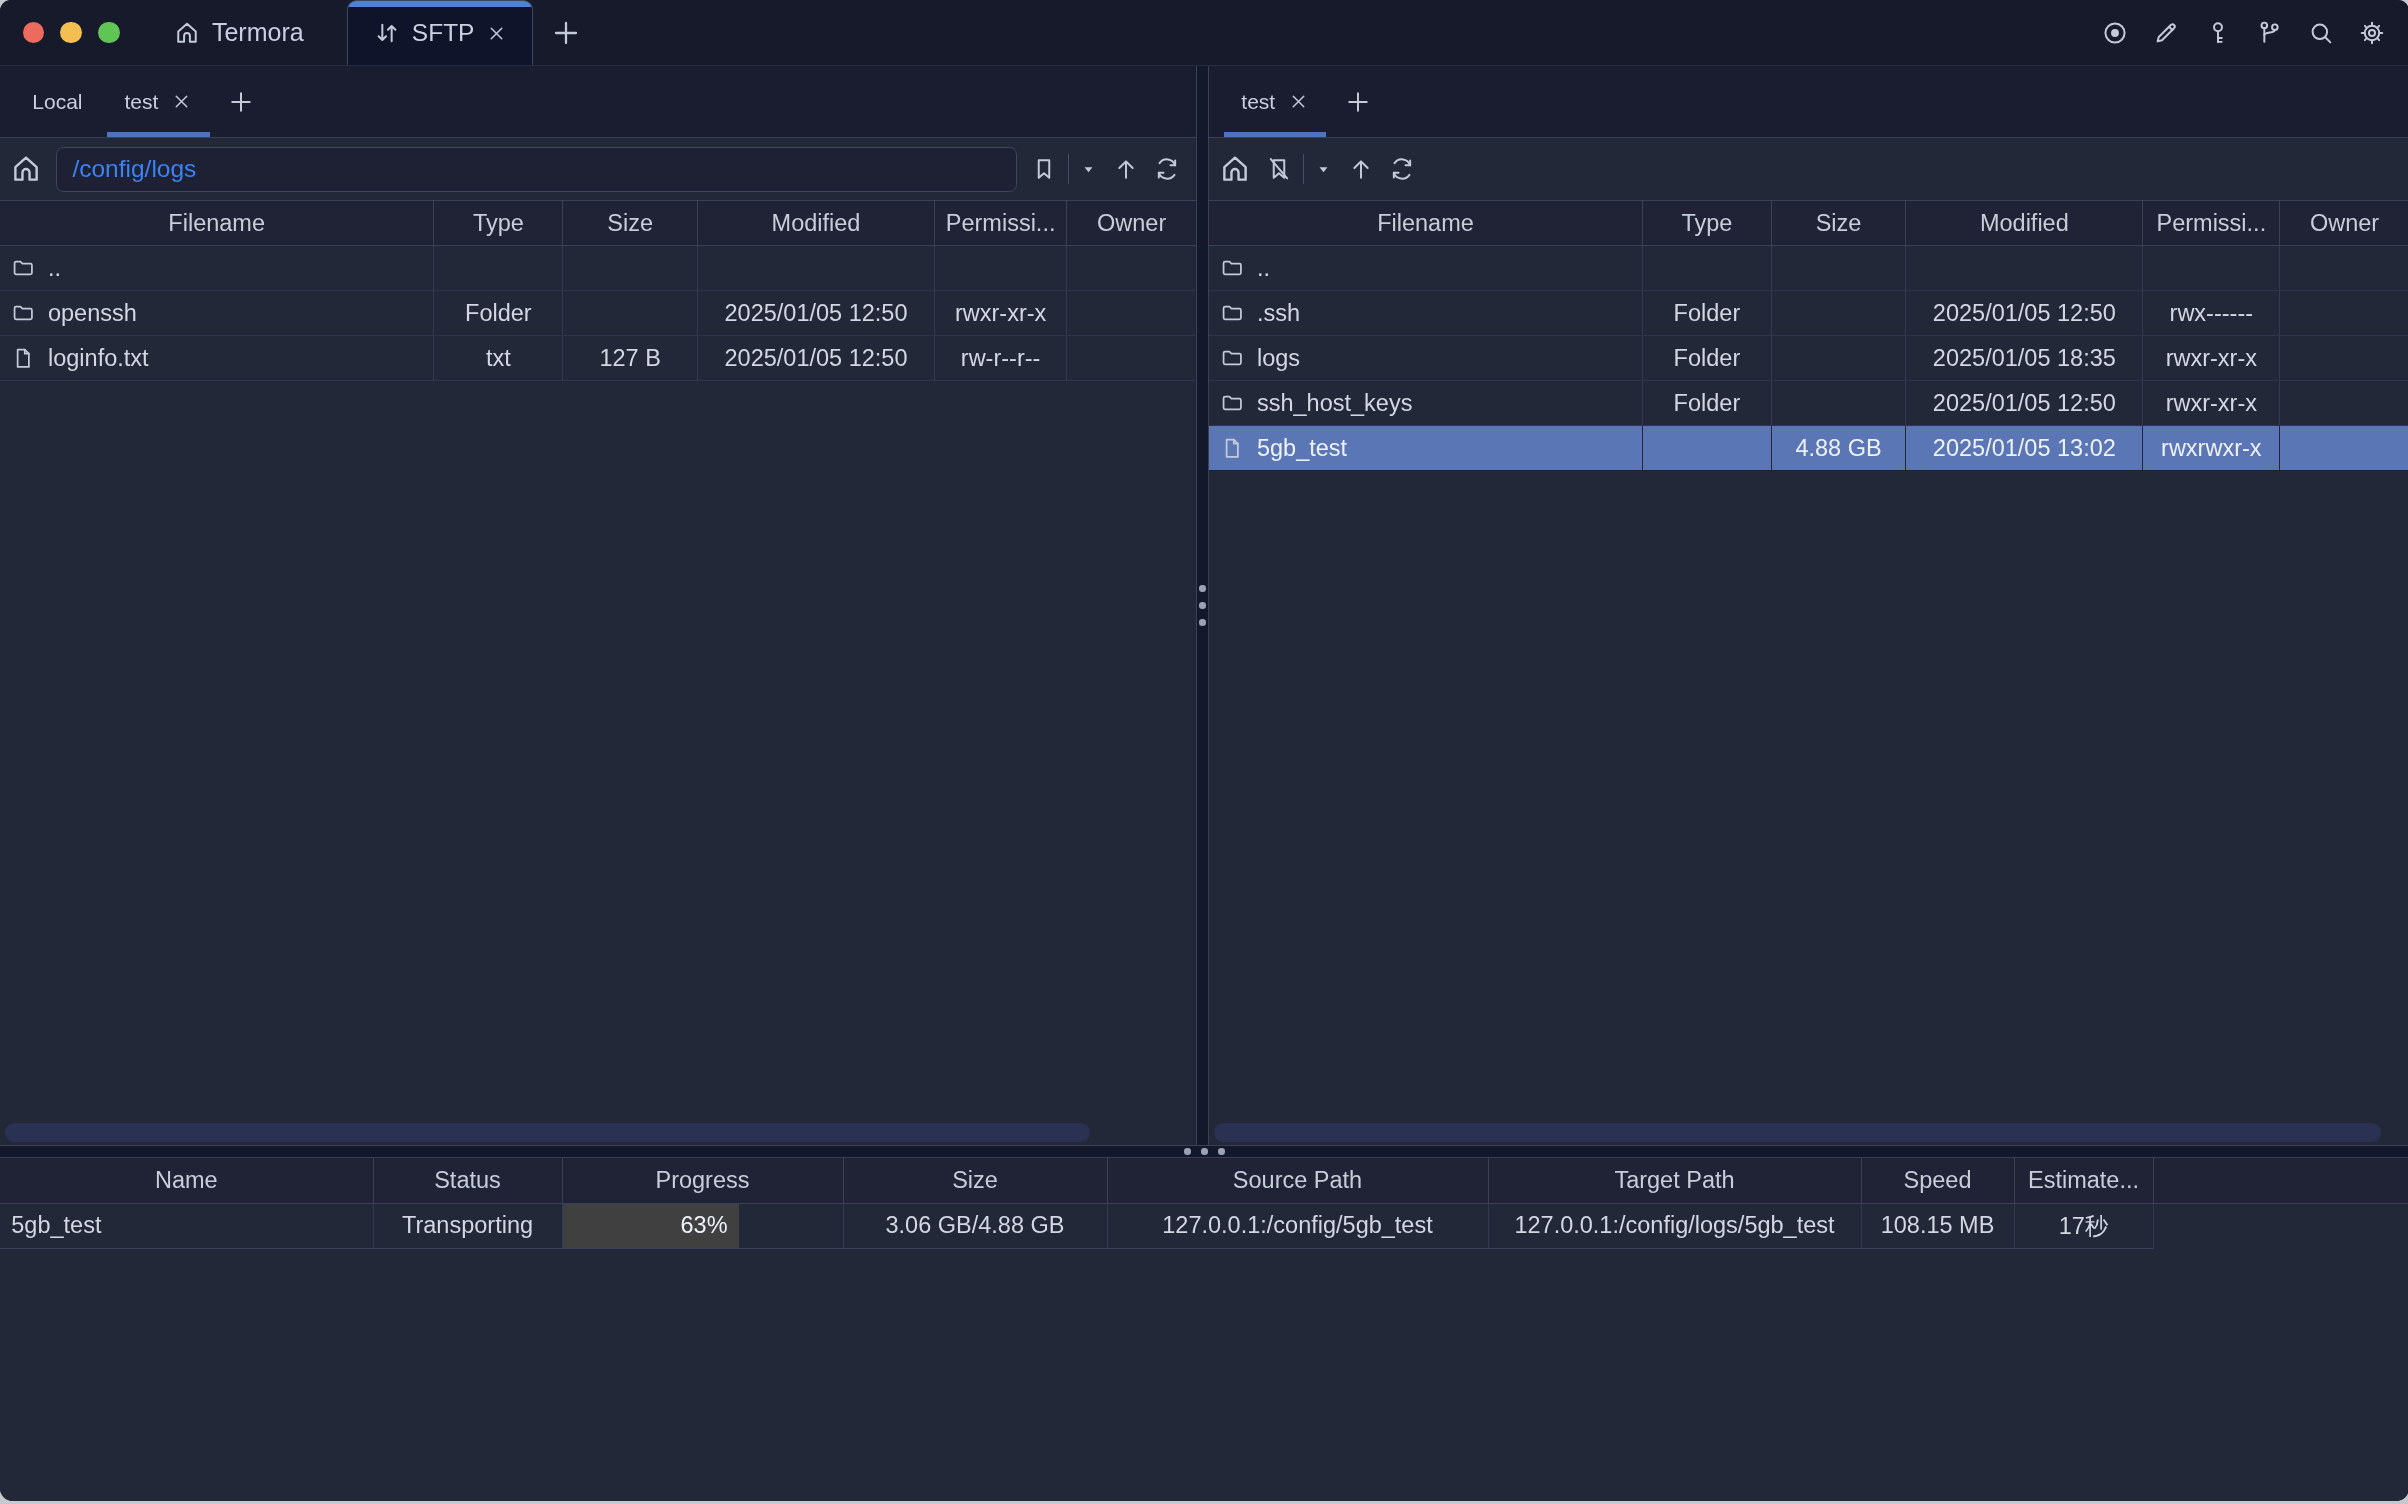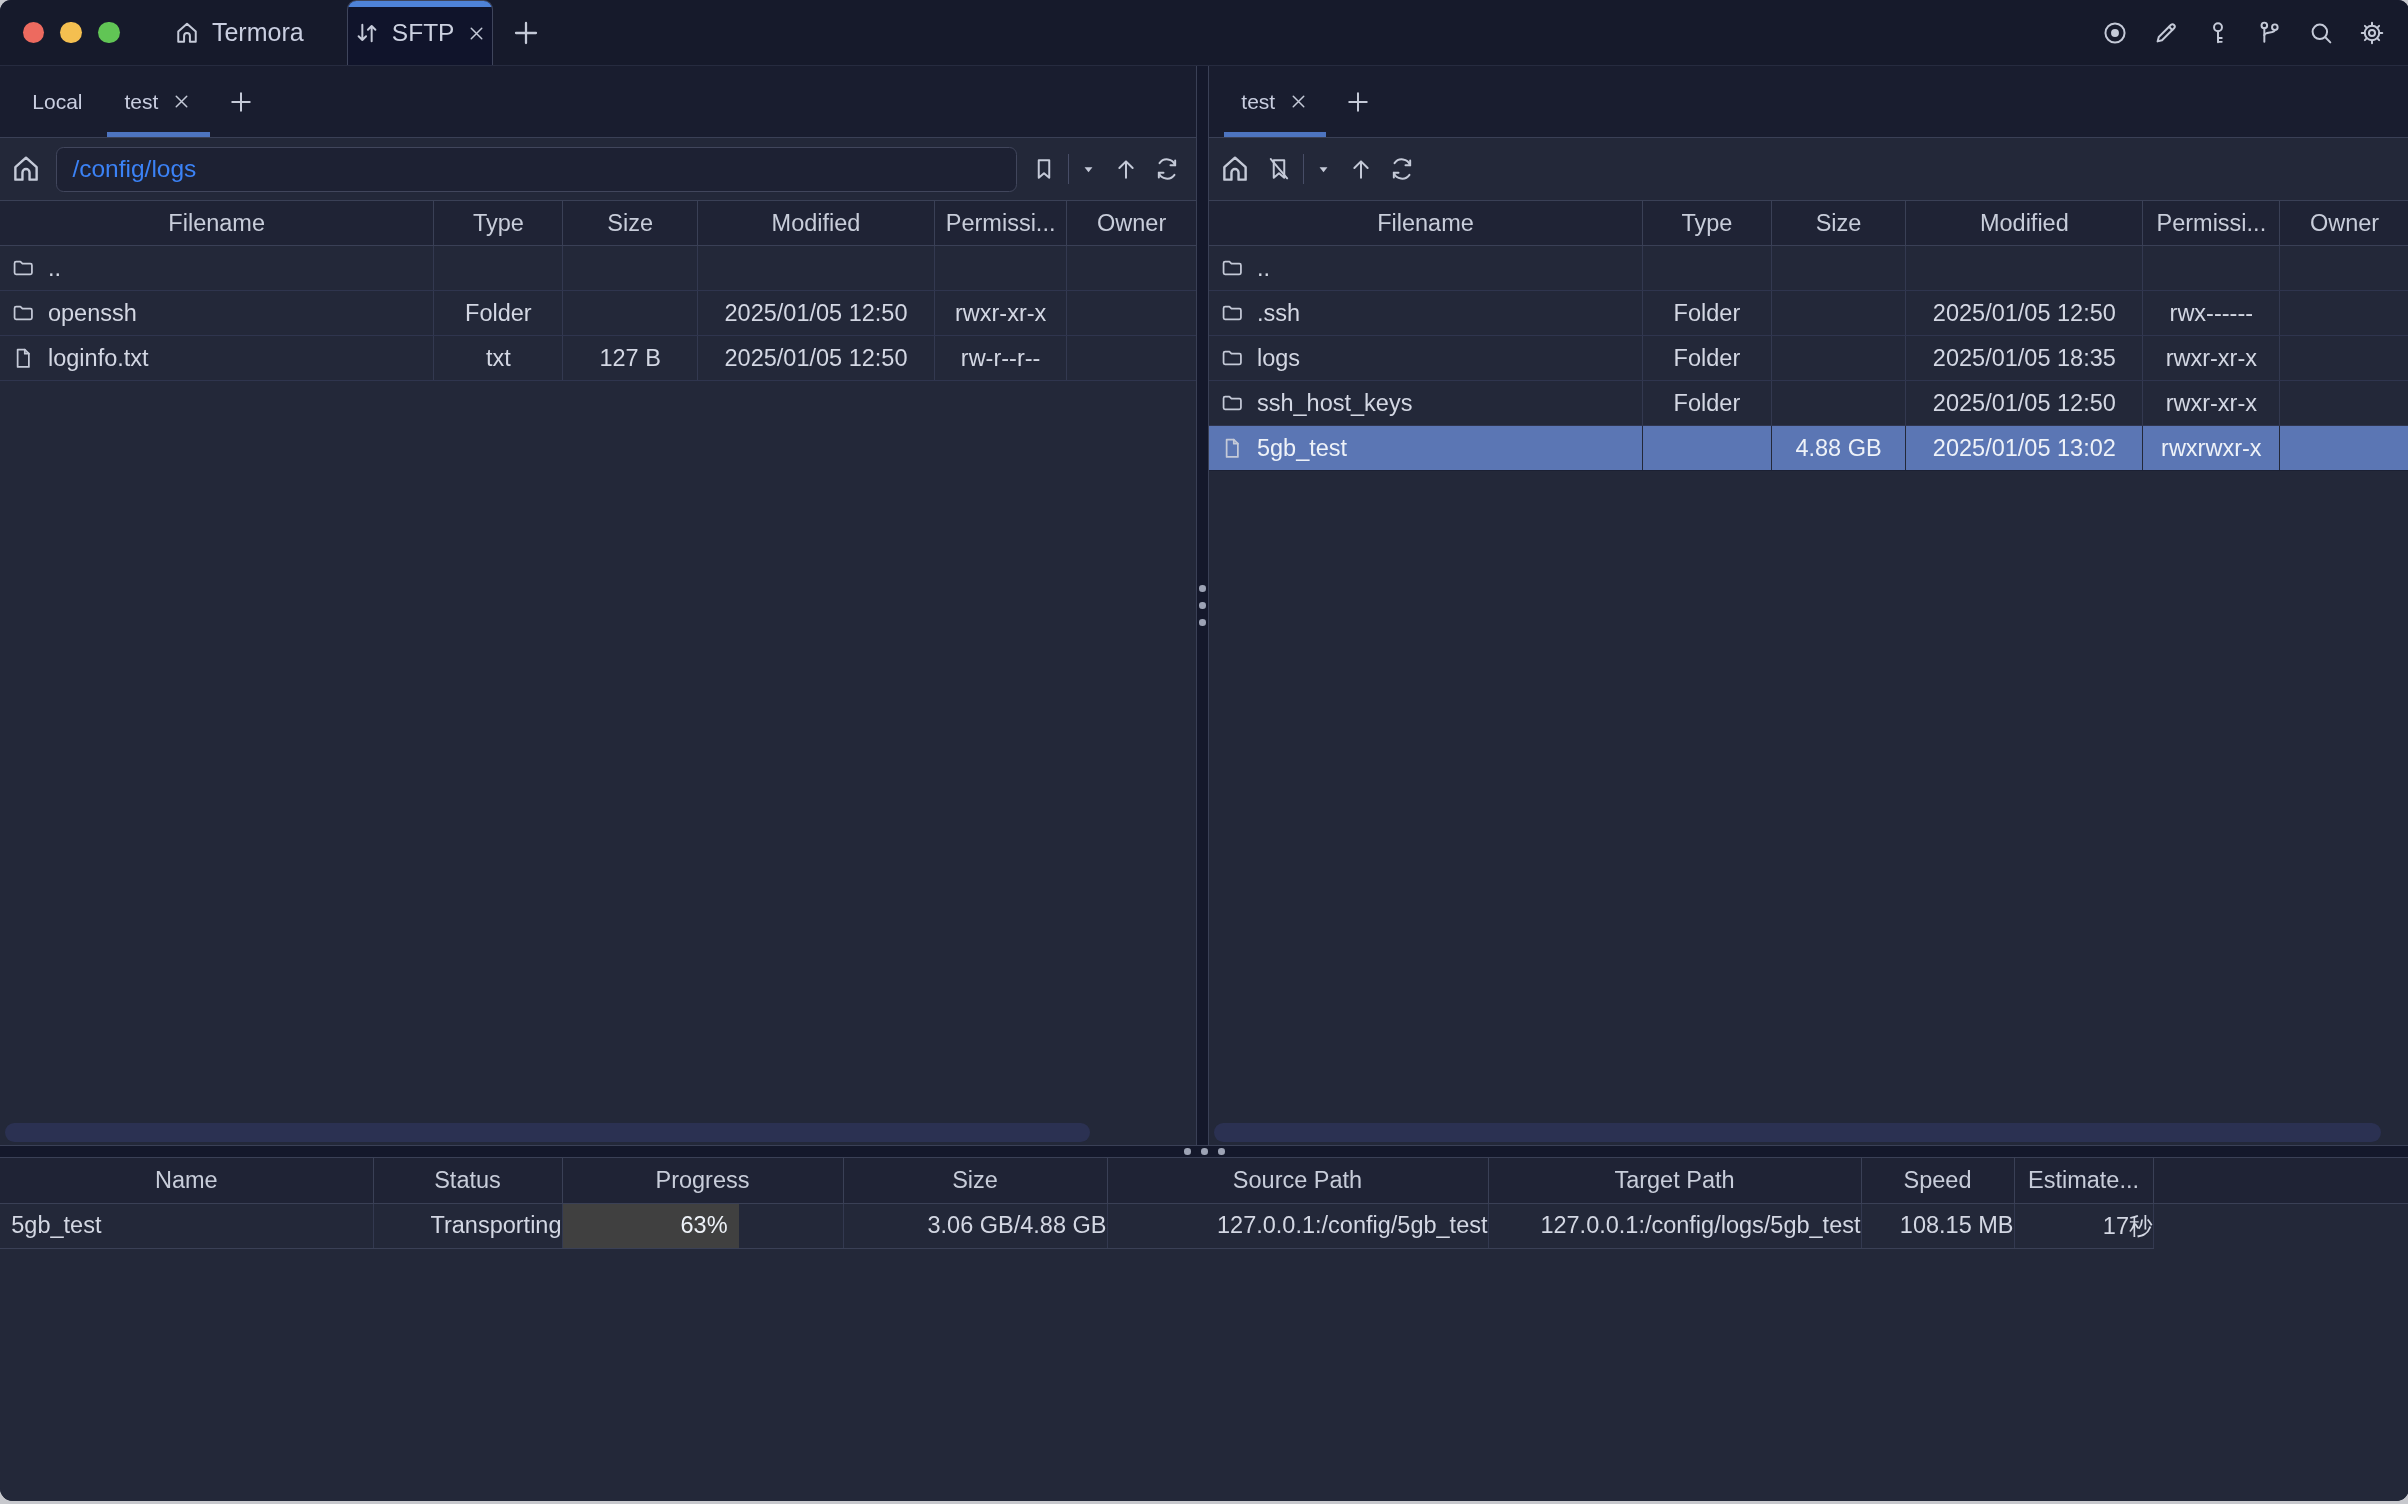--- a/index.html
+++ b/index.html
@@ -9,21 +9,21 @@
     background:#232839; border-radius:11.3px 11.3px 13px 13px; overflow:hidden;
     display:flex; flex-direction:column; }
 
   
   .titlebar { height:66px; flex:0 0 66px; background:#161a2b; display:flex;
     align-items:stretch; border-bottom:0.9px solid #262b3f; }
   .traffic { display:flex; align-items:center; gap:16px; padding-left:22.6px; }
   .tl { width:21.7px; height:21.7px; border-radius:50%; }
   .app-label { display:flex; align-items:center; gap:11.3px; margin-left:53px;
     color:#c9cee0; font-size:25px; }
-  .title-tab { position:relative; margin-left:43px; width:146px; background:#10142b;
+  .title-tab { position:relative; margin-left:43px; width:186px; background:#10142b;
     border:0.9px solid #3f455c; border-bottom:none; border-radius:9.4px 9.4px 0 0;
     display:flex; align-items:center; justify-content:center; gap:11.3px;
     color:#ccd1e0; font-size:24.5px; overflow:hidden; }
   .title-tab .accent { position:absolute; top:0; left:0; right:0; height:5.6px; }
   .title-plus { width:66px; display:flex; align-items:center; justify-content:center; }
   .titlebar-actions { margin-left:auto; display:flex; align-items:center; gap:23.5px;
     padding-right:22.6px; }
   .icon { display:inline-flex; align-items:center; justify-content:center;
     color:#c5cad8; }
   .icon svg { width:100%; height:100%; }
@@ -88,21 +88,21 @@
   .hsplit { height:13px; flex:0 0 13px; background:#14182b;
     border-top:0.9px solid #3a4056; border-bottom:0.9px solid #3a4056;
     display:flex; align-items:center; justify-content:center; }
 
   
   .transfer { flex:1; background:#232839; overflow:hidden; }
   .transfer-table th { border-top:none; }
   .transfer-table th.filler { border-right:none; }
   .transfer-table td { height:45px; border-bottom:0.9px solid #3a4056;
     border-right:0.9px solid #333950; color:#d3d7e3; font-size:23.5px;
-    text-align:right; overflow:hidden; white-space:nowrap; }
+    text-align:center; overflow:hidden; white-space:nowrap; }
   .transfer-table td.t-name { text-align:left; padding-left:11.3px; }
   .transfer-table td.filler { border:none; }
   .transfer-table td.t-progress { position:relative; padding:0; }
   .pfill { position:absolute; top:0; bottom:0; left:0; display:flex;
     align-items:center; justify-content:flex-end; padding-right:11.3px; color:#eef2f8; }
 </style>
 </head>
 <body>
 
 <div class="window">

